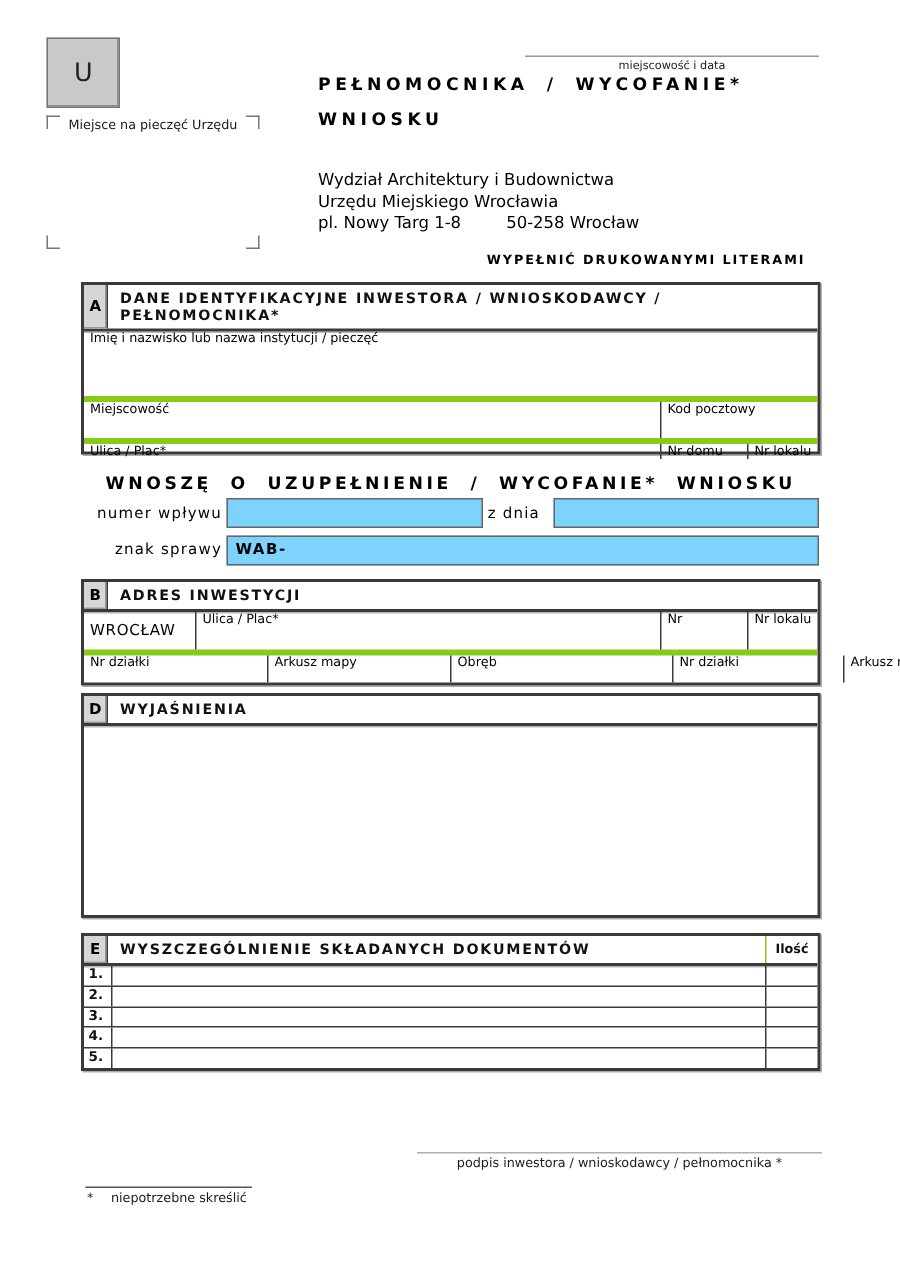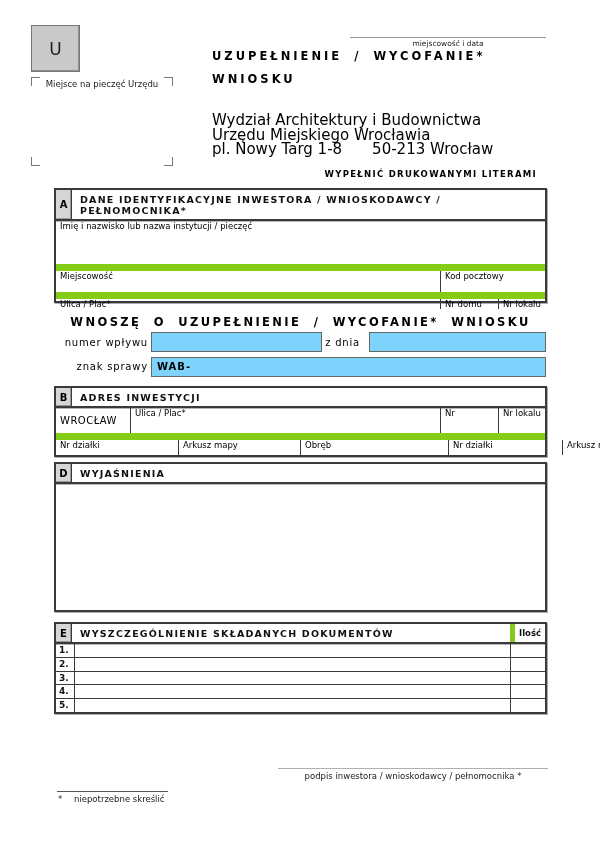--- a/index.html
+++ b/index.html
@@ -22,37 +22,37 @@
     font-size:8.5px; color:#1a1a1a; }
 
   .date-line { position:absolute; left:350px; top:37px; width:196px; border-top:1px solid #999; }
   .date-caption { position:absolute; left:350px; top:39px; width:196px; text-align:center;
     font-size:7.5px; color:#222; }
 
   .form-title { position:absolute; left:212px; top:49px; font-size:11.5px; font-weight:bold;
     letter-spacing:3px; word-spacing:5px; color:#000; }
   .form-title2 { position:absolute; left:212px; top:72px; font-size:11.5px; font-weight:bold;
     letter-spacing:3px; color:#000; }
-  .office-address { position:absolute; left:212px; top:113px; font-size:15px;
+  .office-address { position:absolute; left:212px; top:113px; font-size:11px;
     line-height:14.5px; color:#000; }
   .addr3 span.gap { display:inline-block; width:30px; }
   .fill-instruction { position:absolute; left:250px; top:169px; width:287px; text-align:right;
     font-size:8.5px; font-weight:bold; letter-spacing:1.3px; color:#000; }
 
   
   .sec { position:absolute; left:54px; width:493px; border:2px solid #3a3a3a;
     background:#fff; box-shadow:1px 1px 0 #adadad; display:flex; flex-direction:column; }
   .sec-head { display:flex; align-items:center; border-bottom:2px solid #3a3a3a;
     box-shadow:0 1px 0 #b5b5b5; background:#fff; flex:0 0 auto; }
   .letter-box { width:16px; align-self:stretch; margin:0; background:#d6d6d6;
     border-right:1px solid #3a3a3a; box-shadow:inset -1px -1px 0 #9a9a9a;
     display:flex; align-items:center; justify-content:center;
     font-size:10px; font-weight:bold; color:#000; flex:0 0 16px; }
   .sec-title { font-size:9.5px; font-weight:bold; letter-spacing:1.2px; padding:4px 0 3px 8px; }
-  .row { display:flex; border-top:7px solid #84cc16; flex:0 0 auto; }
+  .row { display:flex; border-top:4px solid #84cc16; flex:0 0 auto; }
   .row.first { border-top:none; }
   .cell { position:relative; padding:0 4px; font-size:8.5px; color:#000; }
   .cell + .cell { border-left:1px solid #3a3a3a; }
   .grow { flex:1 1 auto; }
 
   
   #secA { top:188px; height:115px; }
   #secA .rA1 { height:43px; }
   #secA .rA2 { height:28px; }
   #secA .rA3 { flex:1 1 auto; }
@@ -86,21 +86,21 @@
   .wB-c5 { flex:0 0 72px; }
 
   
   #secD { top:462px; height:150px; }
   #secD .dBody { flex:1 1 auto; }
 
   
   #secE { top:622px; height:92px; }
   #secE .sec-head { height:20px; }
   #secE .sec-title { padding:3px 0 2px 8px; flex:1 1 auto; }
-  .qty-head { flex:0 0 35px; align-self:stretch; border-left:5px solid #84cc16;
+  .qty-head { flex:0 0 35px; align-self:stretch; border-left:1px solid #84cc16;
     display:flex; align-items:center; justify-content:center;
     font-size:8.5px; font-weight:bold; }
   .eRow { flex:1 1 auto; display:flex; border-top:1px solid #3a3a3a; }
   .eRow.first { border-top:none; }
   .eNum { flex:0 0 19px; border-right:1px solid #3a3a3a; font-size:9px; font-weight:bold;
     padding:1px 0 0 3px; }
   .eDoc { flex:1 1 auto; }
   .eQty { flex:0 0 35px; border-left:1px solid #3a3a3a; }
 
   
@@ -124,27 +124,27 @@
     <span class="brk tl"></span>
     <span class="brk tr"></span>
     <span class="brk bl"></span>
     <span class="brk br"></span>
     <div class="stamp-caption">Miejsce na pieczęć Urzędu</div>
   </div>
 
   <div class="date-line"></div>
   <div class="date-caption">miejscowość i data</div>
 
-  <div class="form-title">UZUPEŁNIENIE / WYCOFANIE*</div>
+  <div class="form-title">PEŁNOMOCNIKA / WYCOFANIE*</div>
   <div class="form-title2">WNIOSKU</div>
 
   <div class="office-address">
     <div>Wydział Architektury i Budownictwa</div>
     <div>Urzędu Miejskiego Wrocławia</div>
-    <div class="addr3"><span>pl. Nowy Targ 1-8</span><span class="gap"></span><span>50-213 Wrocław</span></div>
+    <div class="addr3"><span>pl. Nowy Targ 1-8</span><span class="gap"></span><span>50-258 Wrocław</span></div>
   </div>
 
   <div class="fill-instruction">WYPEŁNIĆ DRUKOWANYMI LITERAMI</div>
 
   <div class="sec" id="secA">
     <div class="sec-head">
       <div class="letter-box">A</div>
       <div class="sec-title">DANE IDENTYFIKACYJNE INWESTORA / WNIOSKODAWCY / PEŁNOMOCNIKA*</div>
     </div>
     <div class="row first rA1">

